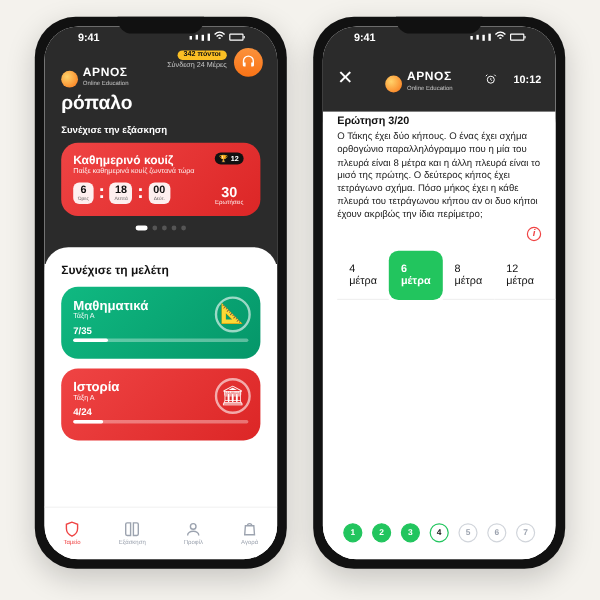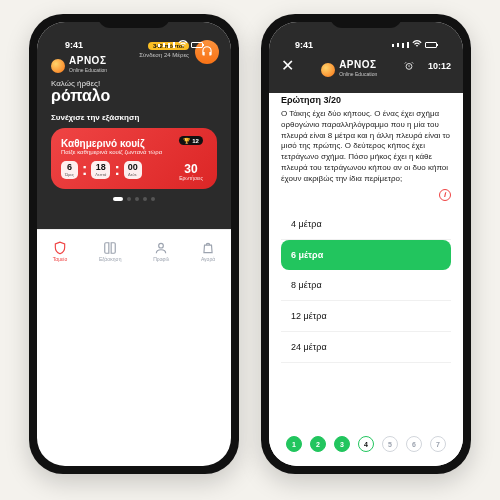--- a/index.html
+++ b/index.html
@@ -55,21 +55,21 @@
     height: 14px;
     background: #111;
     border-radius: 0 0 12px 12px;
     z-index: 5;
   }
 
   
   .status {
     height: 24px;
     display: flex;
-    align-items: flex-end;
+    align-items: flex-start;
     justify-content: space-between;
     padding: 0 14px;
     font-size: 9px;
     font-weight: 600;
     color: #fff;
     position: relative;
     z-index: 4;
   }
   .status.light { color: #fff; }
   .status-icons { display:flex; gap:3px; align-items:center;}
@@ -136,21 +136,21 @@
   .qhdr-row{display:flex;align-items:center;justify-content:space-between;margin-top:4px;}
   .close-x{font-size:16px;line-height:1;color:#fff;}
   .timer-pill{display:flex;align-items:center;gap:14px;font-size:9px;font-weight:700;}
   .timer-pill svg{width:10px;height:10px;stroke:#fff;fill:none;stroke-width:2;}
 
   .qbody{ flex:1; background:#fff; border-radius:20px 20px 0 0; margin-top:-10px; padding:12px 12px 0 12px; display:flex; flex-direction:column; overflow:hidden;}
   .qno{font-size:9px;font-weight:700;color:#111;}
   .qtext{font-size:8px;line-height:1.35;color:#222;margin-top:4px;}
   .info-i{width:12px;height:12px;border:1px solid #ef4444;color:#ef4444;border-radius:50%;display:flex;align-items:center;justify-content:center;font-size:8px;font-style:italic;font-weight:700;align-self:flex-end;margin-top:4px;}
 
-  .answers{margin-top:8px;display:flex;flex-direction:column;}
+  .answers{margin-top:8px;display:flex;flex-direction:row;}
   .answer{padding:10px 10px;font-size:9px;color:#111;border-bottom:1px solid #f0f0f0;}
   .answer.selected{background:var(--accent-green);color:#fff;border-radius:8px;border-bottom:none;font-weight:700;}
 
   .progress{display:flex;gap:8px;align-items:center;justify-content:center;padding:10px 0 14px 0;}
   .pnum{width:16px;height:16px;border-radius:50%;display:flex;align-items:center;justify-content:center;font-size:7px;font-weight:700;border:1.5px solid var(--accent-green);color:#111;background:#fff;}
   .pnum.done{background:var(--accent-green);color:#fff;}
   .pnum.future{border-color:#d1d5db;color:#9ca3af;}
 </style>
 </head>
 <body>
@@ -185,21 +185,20 @@
       </div>
 
       <span class="points-badge">342 πόντοι</span>
       <span class="login-streak">Σύνδεση 24 Μέρες</span>
       <span class="avatar">
         <svg viewBox="0 0 24 24">
             <path fill="#fff" d="M12 2a8 8 0 0 0-8 8v6a2 2 0 0 0 2 2h2v-6H6v-2a6 6 0 1 1 12 0v2h-2v6h2a2 2 0 0 0 2-2v-6a8 8 0 0 0-8-8z"></path>
           </svg>
       </span>
 
-      <div class="greeting">Καλώς ήρθες!</div>
       <div class="username">ρόπαλο</div>
 
       <div class="continue-label">Συνέχισε την εξάσκηση</div>
 
       <div class="quiz-card">
         <div class="quiz-title">Καθημερινό κουίζ</div>
         <div class="quiz-sub">Παίξε καθημερινά κουίζ ζωντανά τώρα</div>
         <div class="timer">
           <div class="timer-box">
               <div class="timer-val">6</div>
@@ -227,20 +226,43 @@
 
       <div class="dots">
         <span class="dot active"></span>
           <span class="dot"></span>
           <span class="dot"></span>
           <span class="dot"></span>
           <span class="dot"></span>
       </div>
     </div>
 
+    <div class="body-a">
+      <div class="section-title">Συνέχισε τη μελέτη</div>
+
+      <div class="subject subj-math">
+        <div class="subj-title">Μαθηματικά</div>
+        <div class="subj-class">Τάξη Α</div>
+        <div class="subj-prog">7/35</div>
+        <div class="subj-bar">
+            <div class="subj-bar-fill" style="width:20%"></div>
+          </div>
+        <div class="subj-ico">📐</div>
+      </div>
+
+      <div class="subject subj-hist">
+        <div class="subj-title">Ιστορία</div>
+        <div class="subj-class">Τάξη Α</div>
+        <div class="subj-prog">4/24</div>
+        <div class="subj-bar">
+            <div class="subj-bar-fill" style="width:17%"></div>
+          </div>
+        <div class="subj-ico">🏛</div>
+      </div>
+    </div>
 
     <div class="navbar">
       <div class="nav-item active">
         <svg viewBox="0 0 24 24">
             <path d="M12 2 4 5v6c0 5 3.5 9 8 11 4.5-2 8-6 8-11V5z"></path>
           </svg>
         <span>Ταμείο</span>
       </div>
       <div class="nav-item">
         <svg viewBox="0 0 24 24">

